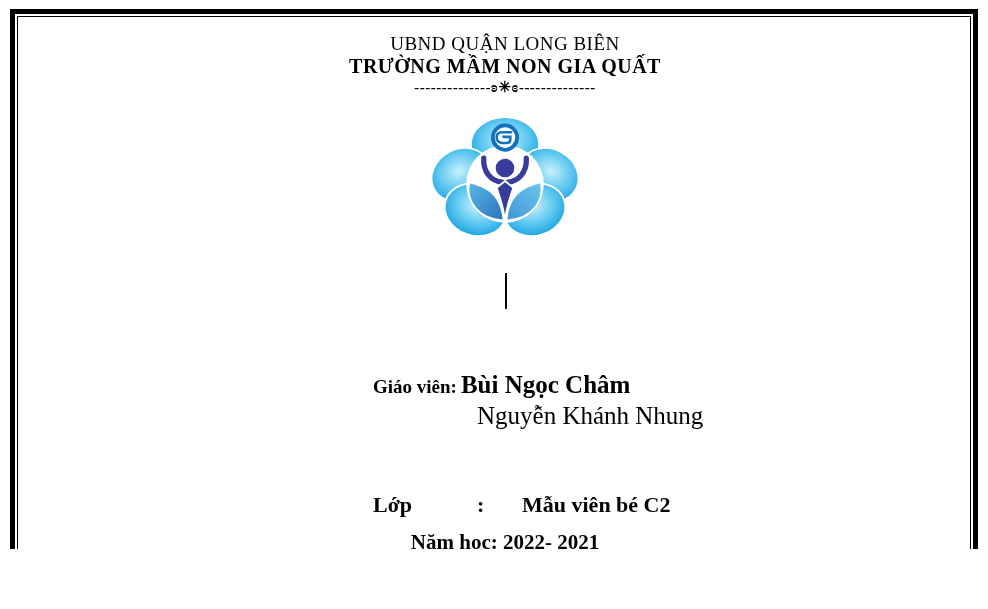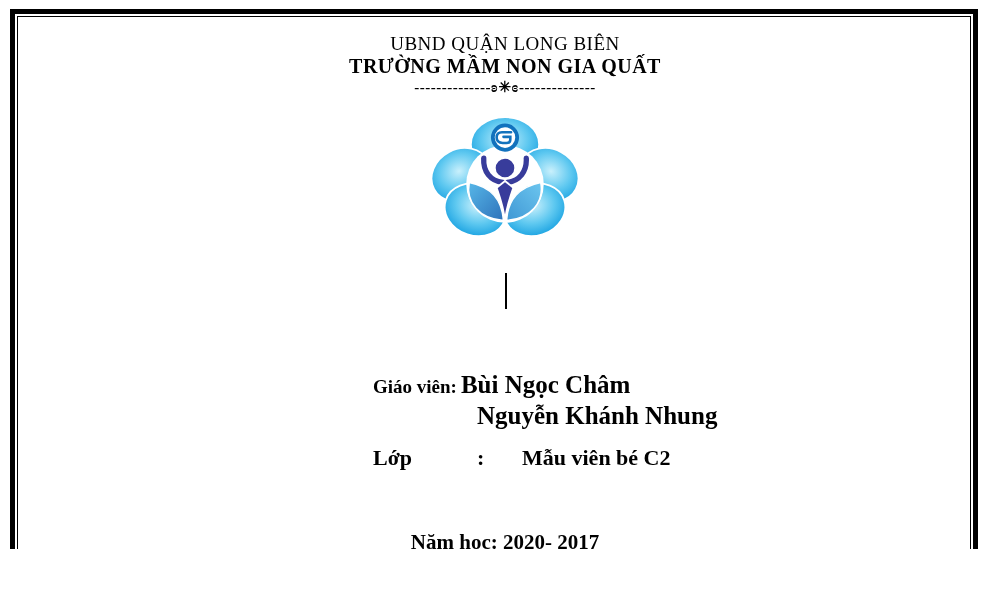--- a/index.html
+++ b/index.html
@@ -32,24 +32,24 @@
     display:flex; justify-content:center; transform:translateX(11px); }
   .title-row { top:272px; font-size:34px; font-weight:bold; }
   .caret {
     display:inline-block; width:2px; height:36px;
     background:#000; vertical-align:-7px; margin-left:2px;
   }
   .teacher-line1 { position:absolute; left:373px; top:371px; white-space:nowrap; }
   .teacher-label { font-size:19px; font-weight:bold; }
   .teacher-name { font-size:25px; font-weight:bold; }
   .teacher-line2 { position:absolute; left:477px; top:402px; white-space:nowrap;
-    font-size:25px; font-weight:bold; }
+    font-size:25px; font-weight:normal; }
   .class-line { position:absolute; left:373px; top:445px; white-space:nowrap;
     font-size:22px; font-weight:bold; }
-  .class-label { display:inline-block; width:104px; }
+  .class-label { display:inline-block; width:104px;margin-top:47px; }
   .class-sep { display:inline-block; width:45px; }
   .year-row { top:530px; font-size:21px; font-weight:bold; }
 </style>
 </head>
 <body>
 
 <div class="page">
 
   <div class="border-outer">
     <div class="border-inner"></div>
@@ -111,16 +111,16 @@
 
   <div class="teacher-line2">
     <span>Nguyễn Khánh Nhung</span>
   </div>
 
   <div class="class-line">
     <span class="class-label">Lớp</span><span class="class-sep">:</span><span>Mẫu viên bé C2</span>
   </div>
 
   <div class="row-center year-row">
-    <span>Năm học: 2020- 2017</span>
+    <span>Năm học: 2022- 2021</span>
   </div>
 
 </div>
 
 </body></html>

